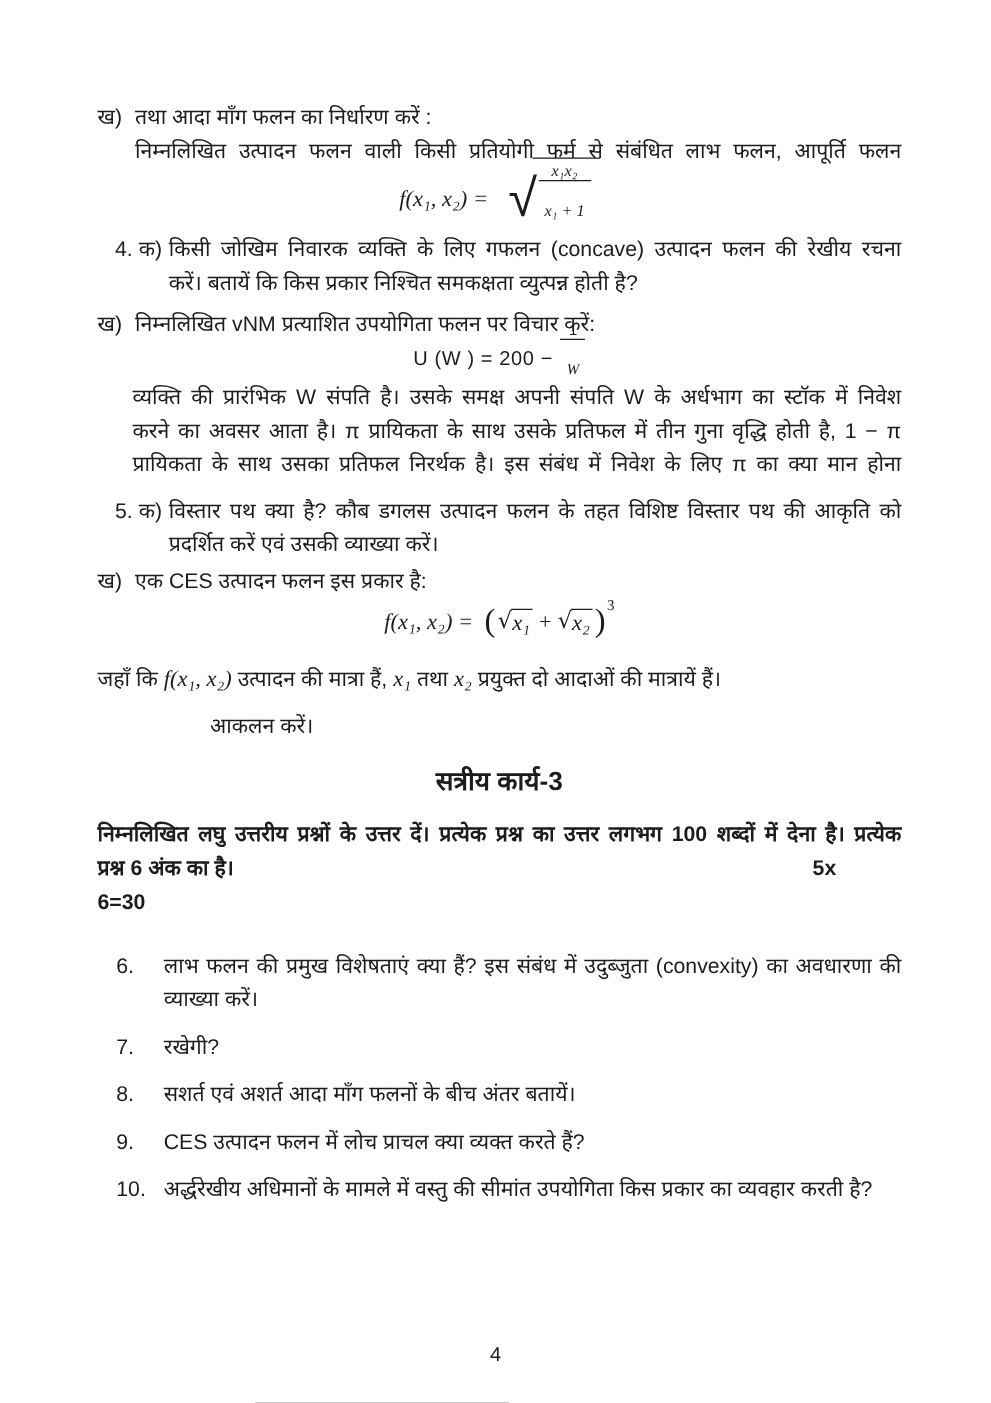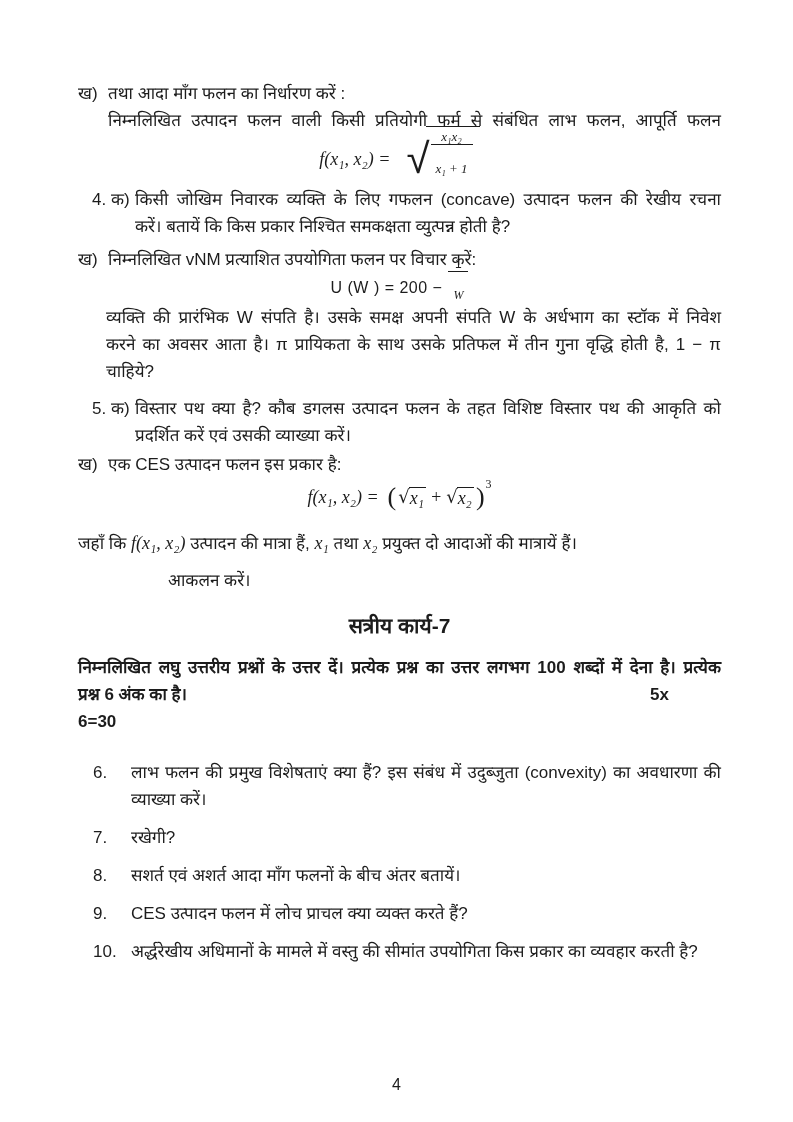--- a/index.html
+++ b/index.html
@@ -105,21 +105,21 @@
     <span class="lhs-sans">U (W ) = 200 −</span>
     <span class="frac">
       <span class="fnum">1</span>
       <span class="fden math">W</span>
     </span>
   </div>
 
   <div class="sec-wealth">
     <span class="line just">व्यक्ति की प्रारंभिक W संपति है। उसके समक्ष अपनी संपति W के अर्धभाग का स्टॉक में निवेश</span>
     <span class="line just">करने का अवसर आता है। π प्रायिकता के साथ उसके प्रतिफल में तीन गुना वृद्धि होती है, 1 − π</span>
-    <span class="line">चाहिये?</span>
+    <span class="line just">प्रायिकता के साथ उसका प्रतिफल निरर्थक है। इस संबंध में निवेश के लिए π का क्या मान होना</span>
   </div>
 
   <div class="qrow sec-q5a">
     <span class="num2 line">5.</span>
     <span class="lab2 line">क)</span>
     <span class="bodytxt">
       <span class="line just">विस्तार पथ क्या है? कौब डगलस उत्पादन फलन के तहत विशिष्ट विस्तार पथ की आकृति को</span>
       <span class="line">प्रदर्शित करें एवं उसकी व्याख्या करें।</span>
     </span>
   </div>
@@ -148,21 +148,21 @@
   </div>
 
   <div class="sec-where subpara">
     <span class="line"><span>जहाँ कि </span><span class="math">f(x₁, x₂)</span><span> उत्पादन की मात्रा हैं, </span><span class="math">x₁</span><span> तथा </span><span class="math">x₂</span><span> प्रयुक्त दो आदाओं की मात्रायें हैं।</span></span>
   </div>
 
   <div class="sec-derive subpara">
     <span class="line ind2">आकलन करें।</span>
   </div>
 
-  <span class="heading">सत्रीय कार्य-7</span>
+  <span class="heading">सत्रीय कार्य-3</span>
 
   <div class="intro">
     <span class="line just">निम्नलिखित लघु उत्तरीय प्रश्नों के उत्तर दें। प्रत्येक प्रश्न का उत्तर लगभग 100 शब्दों में देना है। प्रत्येक</span>
     <span class="line l2">
       <span>प्रश्न 6 अंक का है।</span>
       <span class="marks-top">5x</span>
     </span>
     <span class="line">6=30</span>
   </div>
 

